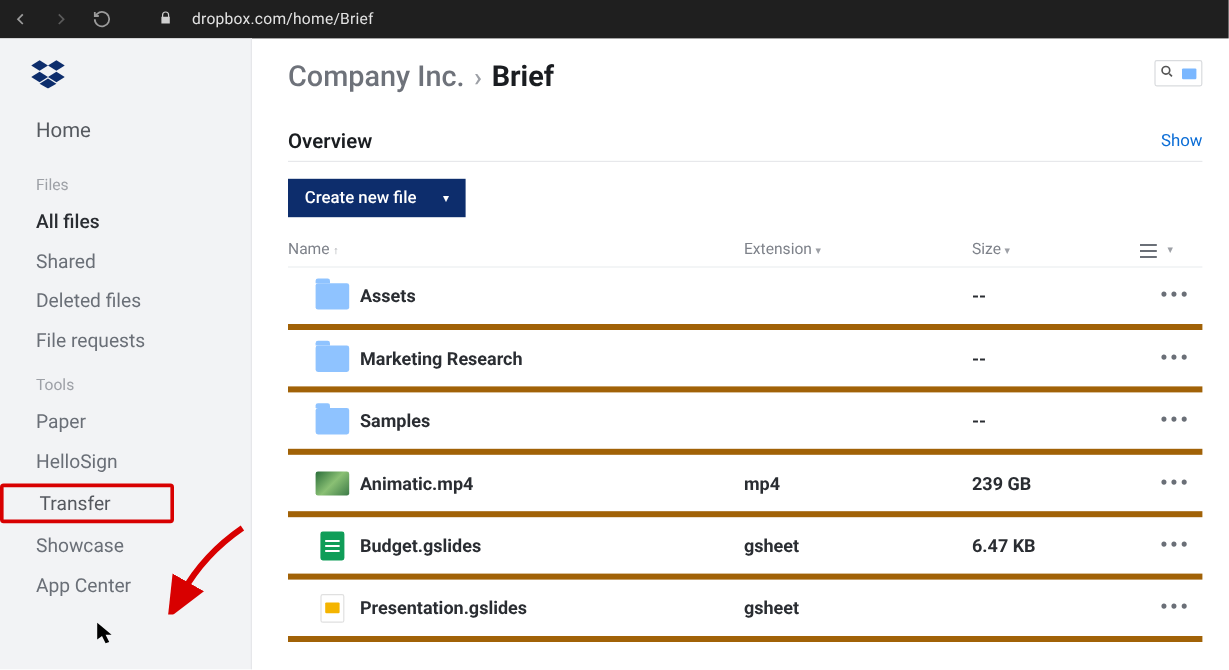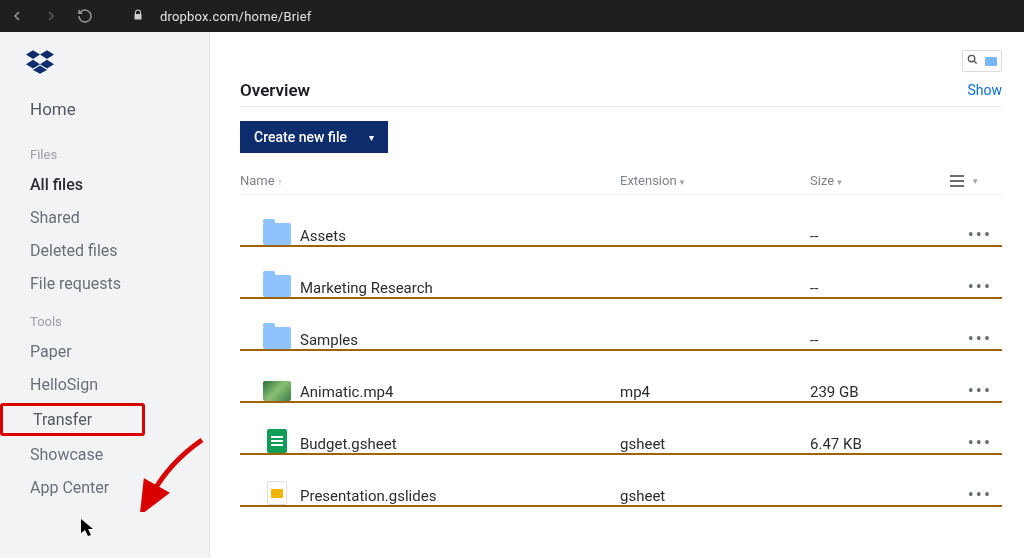--- a/index.html
+++ b/index.html
@@ -46,21 +46,21 @@
   .chev-down { font-size: 10px; }
 
   
   .table-header { display: flex; align-items: center; margin-top: 14px; padding: 6px 0; font-size: 13px; color: #7e828a; border-bottom: 1px solid #eceef0; }
   .col-name { flex: 0 0 380px; }
   .col-ext  { flex: 0 0 190px; }
   .col-size { flex: 0 0 140px; }
   .col-act  { flex: 1; text-align: right; padding-right: 10px; }
   .sort-ind { font-size: 9px; color: #9da0a6; margin-left: 3px; }
 
-  .row { display: flex; align-items: flex-end; height: 52px; border-bottom: 2px solid #a16207; }
+  .row { display: flex; align-items: center; height: 52px; border-bottom: 5px solid #a16207; font-weight: bold; }
   .row .icon-cell { width: 60px; display: flex; justify-content: center; padding-left: 14px; }
   .row .name-cell { flex: 0 0 320px; font-size: 15px; color: #2a2d32; }
   .row .ext-cell  { flex: 0 0 190px; font-size: 15px; color: #2a2d32; }
   .row .size-cell { flex: 0 0 140px; font-size: 15px; color: #2a2d32; }
   .row .act-cell  { flex: 1; text-align: right; color: #6a6f77; font-size: 18px; letter-spacing: 2px; padding-right: 10px; cursor: pointer; }
 
   .folder-icon { width: 28px; height: 22px; background: #8fc3ff; border-radius: 2px; position: relative; }
   .folder-icon::before { content: ""; position: absolute; top: -4px; left: 0; width: 12px; height: 4px; background: #8fc3ff; border-radius: 2px 2px 0 0; }
 
   .thumb { width: 28px; height: 20px; background: linear-gradient(135deg,#2b6e3a,#8ac074,#3c7a47); border-radius: 2px; }
@@ -139,20 +139,25 @@
     </svg>
 
     <div class="cursor">
       <svg width="16" height="20" viewBox="0 0 16 20">
           <path d="M1 1 L1 15 L5 12 L8 18 L11 17 L8 11 L13 11 Z" fill="#000"></path>
         </svg>
     </div>
   </div>
 
   <div class="main">
+    <div class="breadcrumb">
+      <span>Company Inc.</span>
+      <span class="sep">›</span>
+      <span class="current">Brief</span>
+    </div>
 
     <div class="search-box">
       <span class="mag">
         <svg width="11" height="11" viewBox="0 0 24 24" fill="none" stroke="#555" stroke-width="3">
             <circle cx="10" cy="10" r="7"></circle>
             <path d="M21 21l-5-5"></path>
           </svg>
       </span>
       <span class="fold"></span>
     </div>
@@ -219,21 +224,21 @@
           </div>
           <div class="name-cell">Animatic.mp4</div>
           <div class="ext-cell">mp4</div>
           <div class="size-cell">239 GB</div>
           <div class="act-cell">•••</div>
         </div>
         <div class="row">
           <div class="icon-cell">
             <div class="sheet-icon"></div>
           </div>
-          <div class="name-cell">Budget.gsheet</div>
+          <div class="name-cell">Budget.gslides</div>
           <div class="ext-cell">gsheet</div>
           <div class="size-cell">6.47 KB</div>
           <div class="act-cell">•••</div>
         </div>
         <div class="row">
           <div class="icon-cell">
             <div class="slides-icon"></div>
           </div>
           <div class="name-cell">Presentation.gslides</div>
           <div class="ext-cell">gsheet</div>

